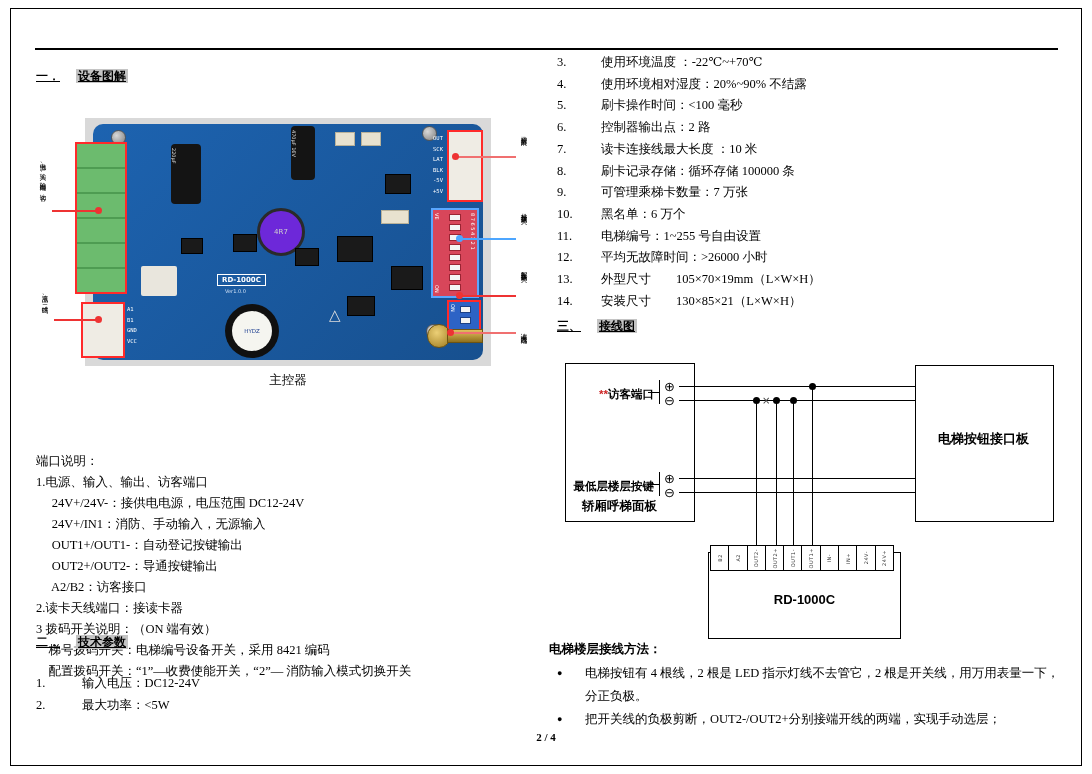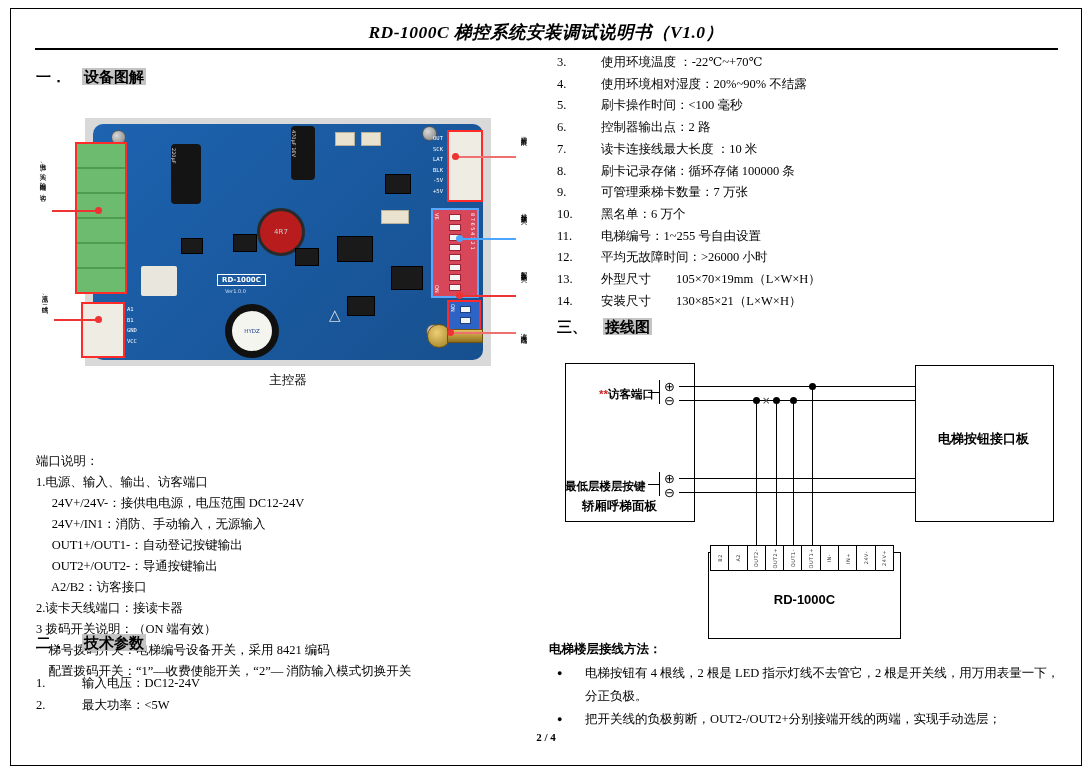--- a/index.html
+++ b/index.html
@@ -3,21 +3,21 @@
 <meta charset="utf-8">
 <style>
   html,body{margin:0;padding:0;background:#fff;}
   .page{position:relative;width:1092px;height:774px;background:#fff;overflow:hidden;
         font-family:"Liberation Serif","DejaVu Serif",serif;color:#000;}
   .frame{position:absolute;left:10px;top:8px;right:10px;bottom:8px;border:1px solid #000;}
   .title{position:absolute;left:0;right:0;top:20px;text-align:center;
          font-size:17.5px;font-weight:bold;font-style:italic;letter-spacing:.5px;}
   .title-rule{position:absolute;left:35px;width:1023px;top:48px;height:2px;background:#000;}
   .h1{position:absolute;font-family:"Liberation Sans","DejaVu Sans",sans-serif;
-      font-weight:bold;font-size:15px;}
+      font-weight:bold;font-size:12px;text-decoration:underline;}
   .h1 .hl{background:#c4c4c4;margin-left:16px;padding:0 2px;}
   
   .photo{position:absolute;left:85px;top:118px;width:406px;height:248px;background:#d9d9d9;}
   .board{position:absolute;left:8px;top:6px;width:390px;height:236px;border-radius:10px;
          background:linear-gradient(135deg,#1d63b0,#17508f);}
   .scr{position:absolute;width:13px;height:13px;border-radius:50%;
        background:radial-gradient(circle at 35% 35%,#d8d8d8,#7e7e7e);border:1px solid #555;}
   .green{position:absolute;left:-10px;top:24px;width:48px;height:148px;
          background:repeating-linear-gradient(180deg,#6cbb6e 0 23px,#4e9c52 23px 25px);
          border:2px solid #ff2a2a;}
@@ -34,21 +34,21 @@
   .smanut{position:absolute;left:342px;top:206px;width:22px;height:22px;border-radius:50%;
           background:radial-gradient(circle at 40% 35%,#eccf76,#9c7a1e);border:1px solid #6d5413;}
   .smastem{position:absolute;left:362px;top:211px;width:34px;height:12px;
            background:linear-gradient(180deg,#e3c05f,#8f701c);border:1px solid #6d5413;}
   .buzz{position:absolute;left:140px;top:186px;width:54px;height:54px;border-radius:50%;background:#101010;}
   .buzzin{position:absolute;left:147px;top:193px;width:40px;height:40px;border-radius:50%;background:#f5f5f0;
           color:#1a3c8f;font-size:5.5px;text-align:center;line-height:40px;font-family:"DejaVu Sans",sans-serif;}
   .cap{position:absolute;background:#141414;border-radius:4px;color:#ddd;
        font-size:5.5px;text-align:center;font-family:"DejaVu Sans",sans-serif;}
   .cap .vtxt{color:#ddd;margin-top:4px;}
-  .ind{position:absolute;left:172px;top:90px;width:42px;height:42px;border-radius:50%;background:#b91c1c;
+  .ind{position:absolute;left:172px;top:90px;width:42px;height:42px;border-radius:50%;background:#6d28d9;
        border:3px solid #2a2a2a;color:#cfcfcf;font-size:7px;text-align:center;line-height:42px;
        font-family:"DejaVu Sans",sans-serif;}
   .bname{position:absolute;left:132px;top:156px;color:#fff;border:1px solid #fff;
          font-family:"DejaVu Sans",sans-serif;font-size:7px;font-weight:bold;padding:1px 4px;}
   .bver{position:absolute;left:140px;top:170px;color:#cfe0f5;font-size:5px;font-family:"DejaVu Sans",sans-serif;}
   .ic{position:absolute;background:#1a1a1a;border:1px solid #000;}
   .relay{position:absolute;left:56px;top:148px;width:36px;height:30px;background:#e9e6dd;border-radius:2px;}
   .hdr{position:absolute;background:#e8e2cf;border:1px solid #b9b29a;}
   .tri{position:absolute;left:244px;top:188px;color:#ddd;font-size:15px;}
   
@@ -90,21 +90,20 @@
   .bm{width:28px;font-size:9px;line-height:23px;}
   .bt{width:477px;}
   .footer{position:absolute;left:0;right:0;top:731px;text-align:center;font-weight:bold;font-size:11px;}
 </style>
 </head>
 <body>
 
 <div class="page">
   <div class="frame"></div>
 
-  <div class="title">RD-1000C 梯控系统安装调试说明书（V1.0）</div>
   <div class="title-rule"></div>
 
   <div class="h1" style="left:36px;top:68px;">
     <span>一．</span><span class="hl">设备图解</span>
   </div>
 
   <div class="photo">
     <div class="board"></div>
     <div class="scr" style="left:26px;top:12px;"></div>
     <div class="scr" style="left:337px;top:8px;"></div>
@@ -288,21 +287,21 @@
   <div class="dlab" style="left:918px;top:430px;width:131px;text-align:center;font-size:13px;">电梯按钮接口板</div>
 
   <div class="dlab" style="left:568px;top:387px;width:86px;text-align:right;">
     <span style="color:#cc2222;">**</span><span>访客端口</span>
   </div>
   <div class="brk-v" style="left:659px;top:380px;height:24px;"></div>
   <div class="brk-h" style="left:648px;top:392px;width:11px;"></div>
   <div class="term" style="left:664px;top:380px;">⊕</div>
   <div class="term" style="left:664px;top:394px;">⊖</div>
 
-  <div class="dlab" style="left:565px;top:479px;width:89px;">最低层楼层按键</div>
+  <div class="dlab" style="left:565px;top:479px;width:89px;text-align:right;">最低层楼层按键</div>
   <div class="brk-v" style="left:659px;top:472px;height:24px;"></div>
   <div class="brk-h" style="left:648px;top:484px;width:11px;"></div>
   <div class="term" style="left:664px;top:472px;">⊕</div>
   <div class="term" style="left:664px;top:486px;">⊖</div>
 
   <div class="dlab" style="left:582px;top:498px;font-size:12.5px;">轿厢呼梯面板</div>
 
   <div class="wire" style="left:679px;top:386px;width:236px;"></div>
   <div class="wire" style="left:679px;top:400px;width:236px;"></div>
   <div class="wire" style="left:679px;top:478px;width:236px;"></div>

